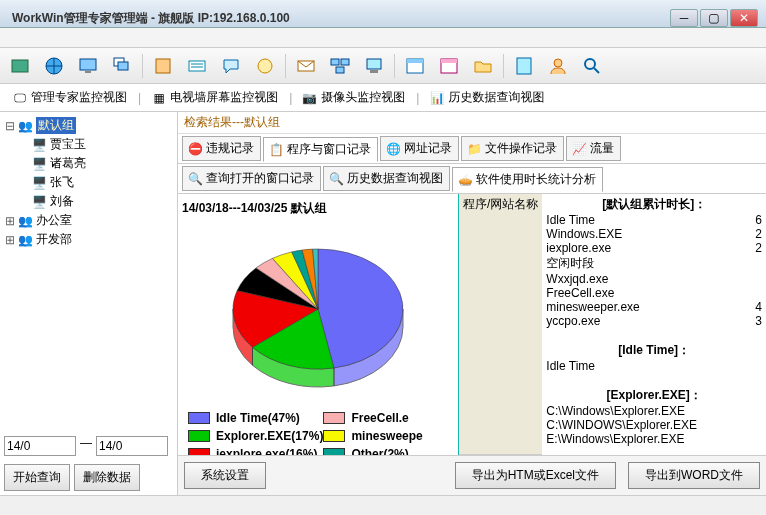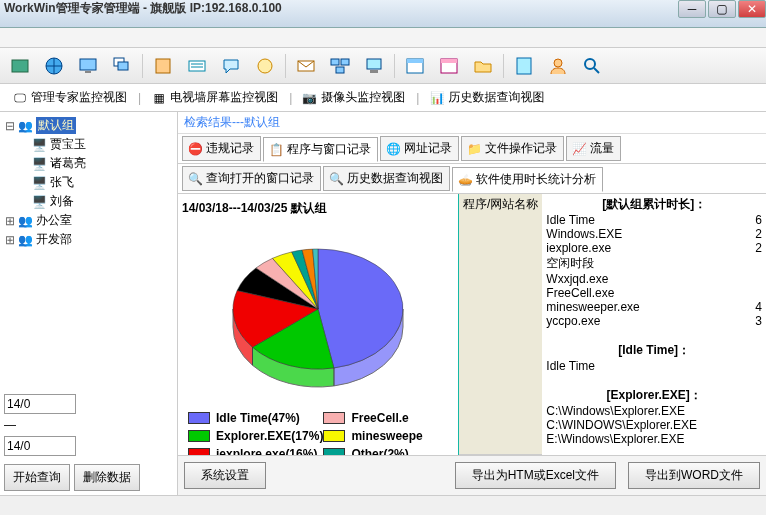--- a/index.html
+++ b/index.html
@@ -1,18 +1,18 @@
 <!DOCTYPE html>
 <html><head>
 <meta charset="utf-8">
 <style>
 * { box-sizing: border-box; margin: 0; padding: 0; font-family: "SimSun", "Microsoft YaHei", sans-serif; font-size: 12px; }
 body { width: 766px; height: 515px; background: #f0f0f0; overflow: hidden; }
 
-.titlebar { height: 28px; background: linear-gradient(#e8f0f8, #c8d8e8); display: flex; align-items: flex-start; padding: 0 0; border-bottom: 1px solid #8aa; }
+.titlebar { height: 28px; background: linear-gradient(#e8f0f8, #c8d8e8); display: flex; align-items: flex-end; padding: 0 8px; border-bottom: 1px solid #8aa; }
 .titlebar-text { font-weight: bold; color: #333; flex: 1; padding-left: 4px; }
 .win-btns { display: flex; gap: 2px; }
 .win-btn { width: 28px; height: 18px; display: flex; align-items: center; justify-content: center; background: linear-gradient(#e8e8f0,#c0c8d8); border: 1px solid #8aa; border-radius: 2px; cursor: pointer; }
 .win-btn.close { background: linear-gradient(#f08080,#d04040); color: #fff; }
 
 .menubar { height: 20px; background: #f4f4f4; border-bottom: 1px solid #ccc; display: flex; align-items: center; padding: 0 6px; gap: 12px; }
 
 .toolbar1 { height: 36px; background: linear-gradient(#fafafa,#e8e8e8); border-bottom: 1px solid #ccc; display: flex; align-items: center; padding: 2px 6px; gap: 6px; }
 .tb-icon { width: 28px; height: 28px; display: flex; align-items: center; justify-content: center; border: 1px solid transparent; cursor: pointer; }
 .tb-sep { width: 1px; height: 24px; background: #ccc; }
@@ -23,27 +23,27 @@
 .main { display: flex; height: calc(515px - 28px - 20px - 36px - 28px - 20px); }
 .bottom-status { height: 20px; background: #f0f0f0; border-top: 1px solid #ccc; }
 
 .sidebar { width: 178px; border-right: 1px solid #ccc; background: #fff; display: flex; flex-direction: column; }
 .tree { flex: 1; padding: 4px; overflow: auto; }
 .tree-node { display: flex; align-items: center; gap: 2px; padding: 1px 0; cursor: pointer; white-space: nowrap; }
 .tree-toggle { width: 12px; text-align: center; color: #666; }
 .tree-icon { width: 16px; height: 16px; display: inline-flex; align-items: center; justify-content: center; }
 .subnodes { margin-left: 28px; }
 
-.date-row { padding: 4px; display: flex; gap: 4px; flex-direction: column; }
+.date-row { padding: 4px; display: flex; gap: 4px; }
 .date-input { width: 72px; border: 1px solid #999; background: #fff; padding: 2px; }
 .btn-row { display: flex; gap: 4px; padding: 4px; }
 .btn { padding: 4px 8px; background: linear-gradient(#fafafa,#e0e0e0); border: 1px solid #999; cursor: pointer; }
 
 .content { flex: 1; background: #fff; display: flex; flex-direction: column; overflow: hidden; }
-.search-result { padding: 2px 6px; color: #3b82f6; border-bottom: 1px solid #ddd; }
+.search-result { padding: 2px 6px; color: #a16207; border-bottom: 1px solid #ddd; }
 
 .tabs-row { display: flex; align-items: center; gap: 2px; padding: 2px 4px; border-bottom: 1px solid #ccc; flex-wrap: nowrap; overflow: hidden; }
 .tab { display: flex; align-items: center; gap: 3px; padding: 3px 6px; border: 1px solid #aaa; background: #f4f4f4; cursor: pointer; white-space: nowrap; }
 .tab.active { background: #fff; border-bottom-color: #fff; position: relative; top: 1px; }
 .tab-icon { width: 14px; height: 14px; display: inline-flex; align-items: center; justify-content: center; }
 
 .chart-area { flex: 1; display: flex; overflow: hidden; }
 .chart-left { width: 280px; padding: 4px; }
 .chart-title { font-weight: bold; padding: 2px 0 6px 0; }
 .pie-wrap { display: flex; justify-content: center; padding: 8px 0 10px 0; }

